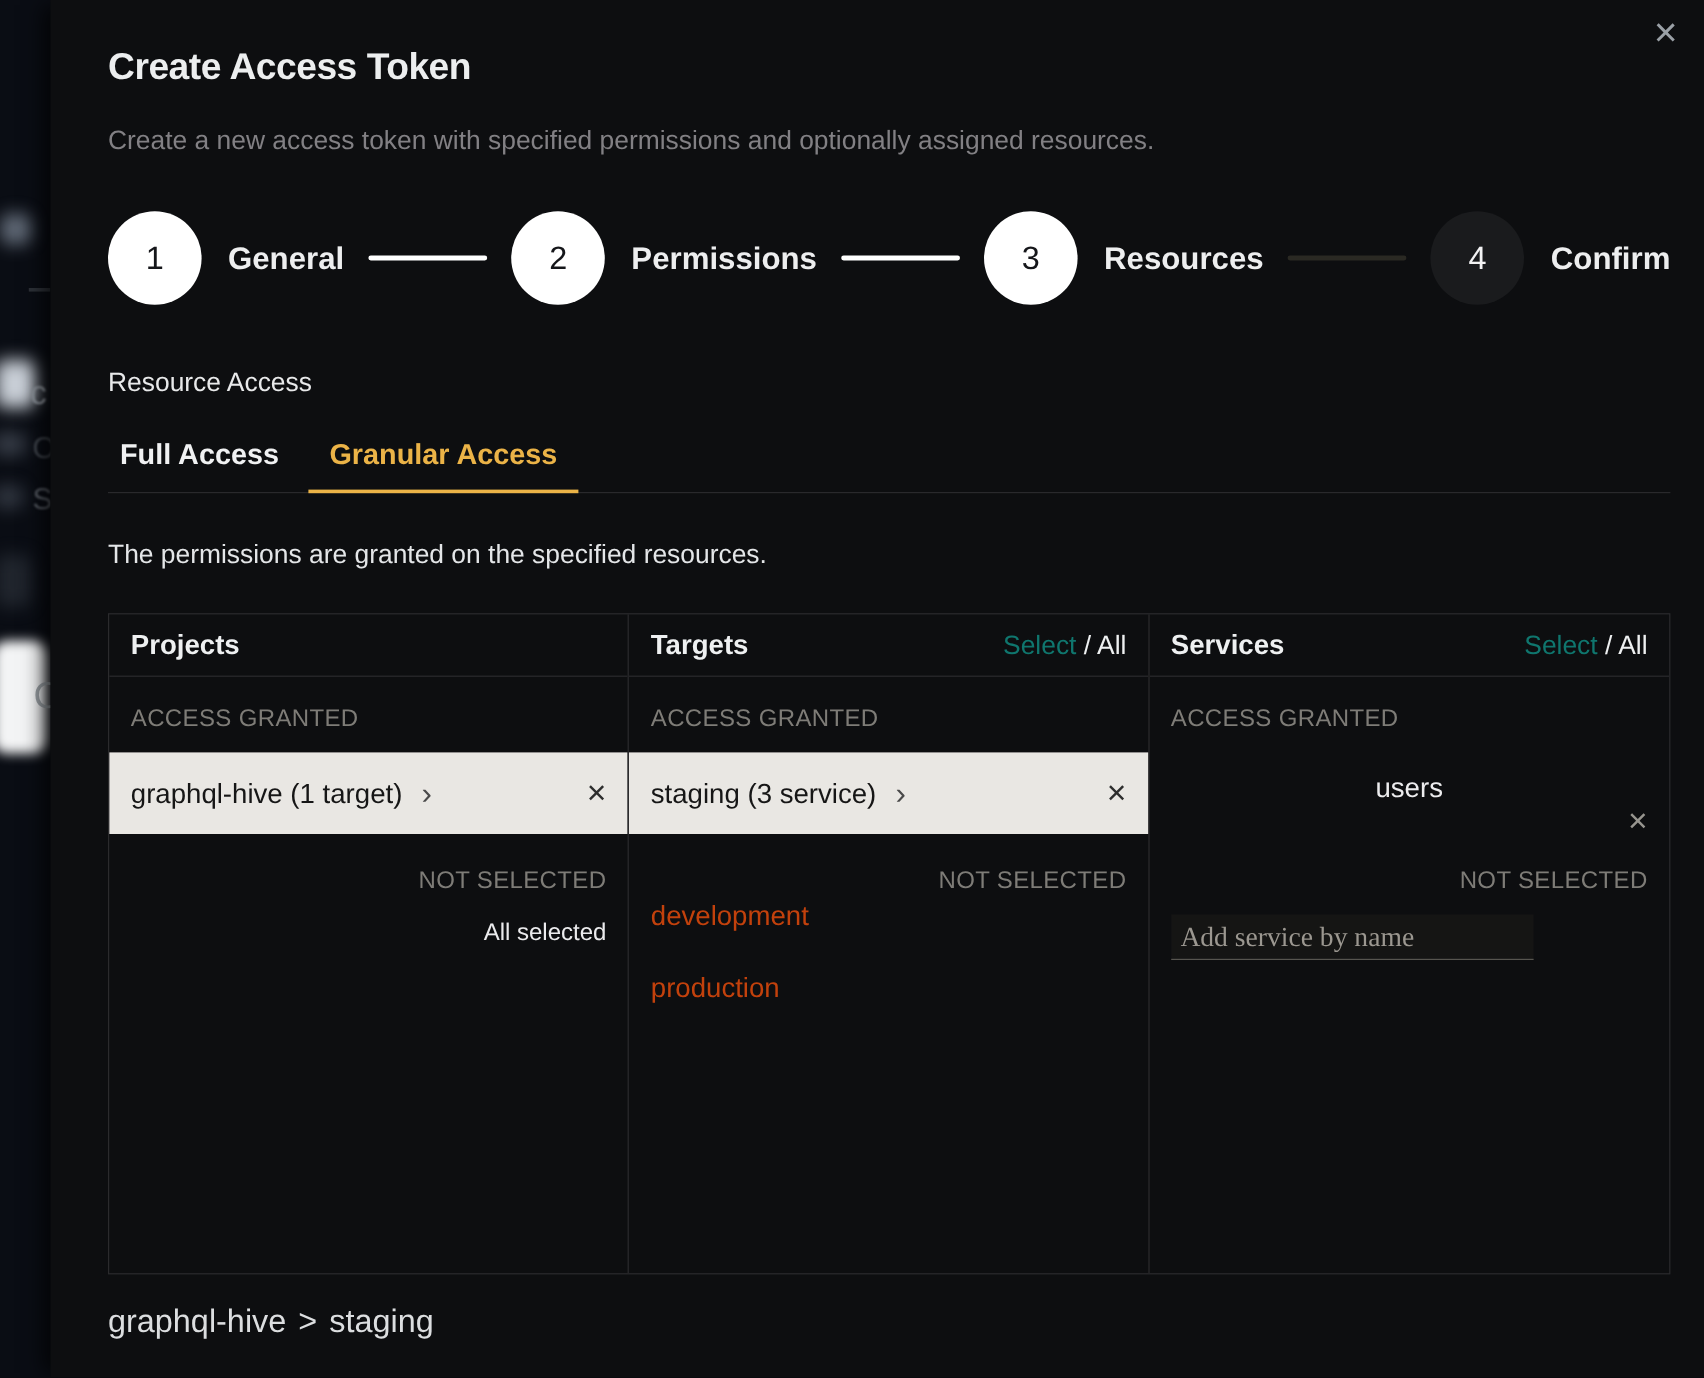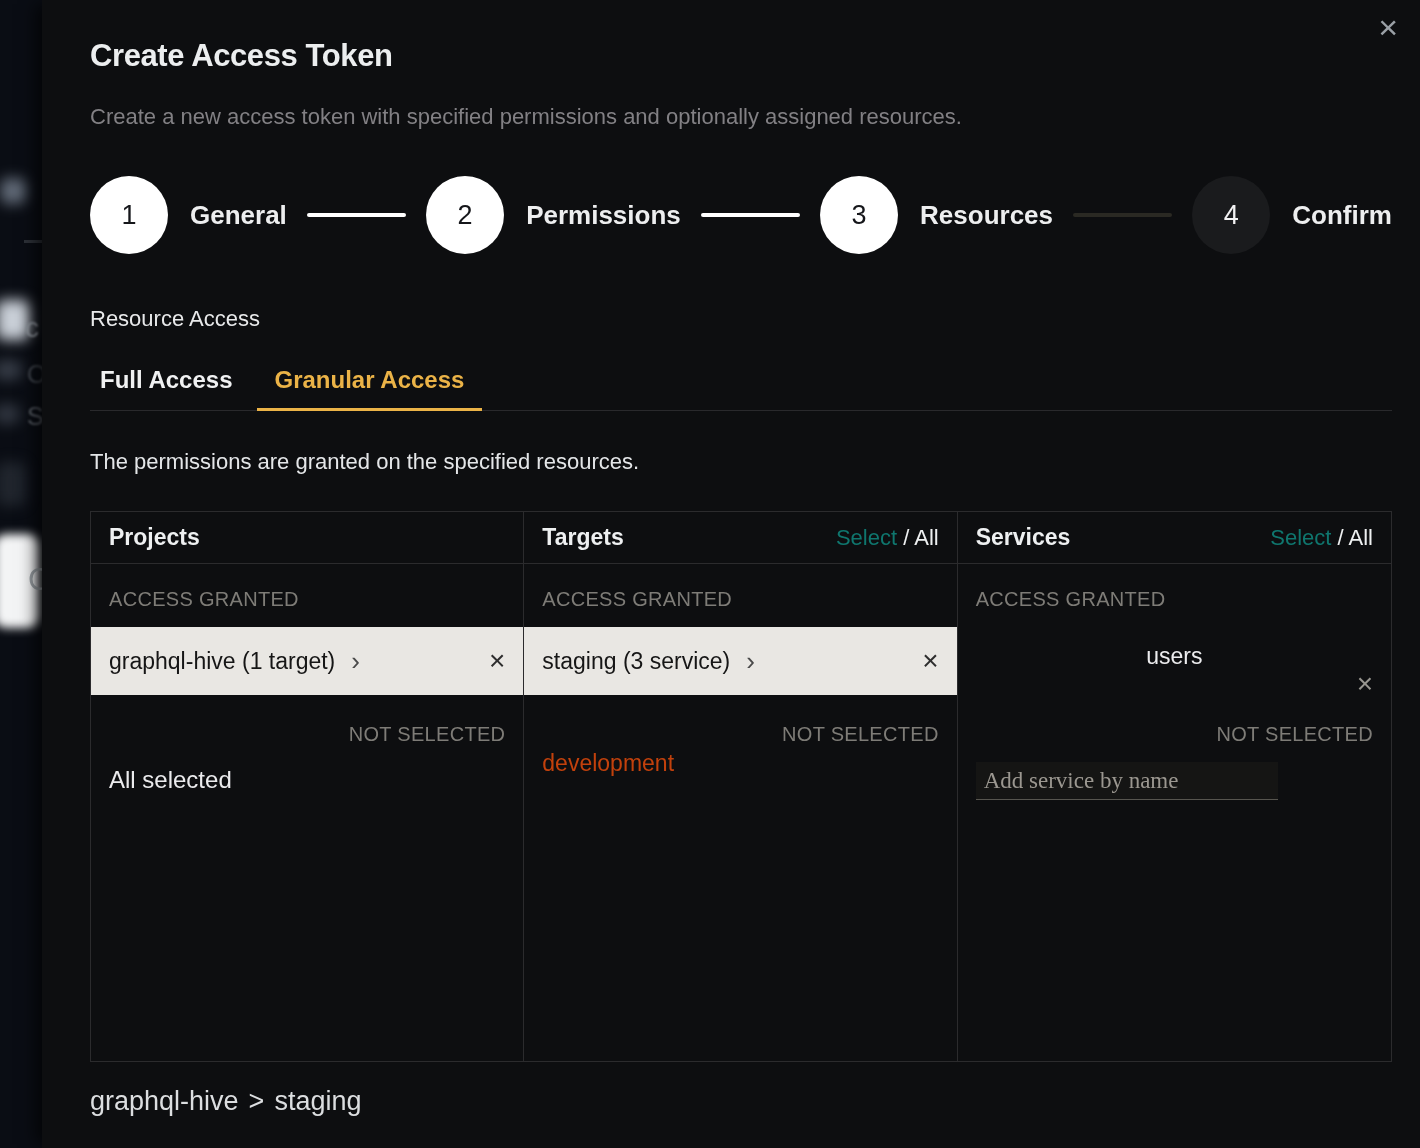--- a/index.html
+++ b/index.html
@@ -89,21 +89,21 @@
     display:flex; align-items:center; padding:16px 18px;
     font-size:23px; cursor:pointer;
   }
   .granted-row.highlight { background:#e9e7e3; color:#161616; }
   .granted-row.plain { color:#ececee;flex-direction:column; }
   .row-chevron { margin-left:16px; font-size:26px; line-height:1; color:#4a4a4a; }
   .row-x { margin-left:auto; font-size:28px; line-height:1; background:none; border:none; cursor:pointer; font-family:"Liberation Sans", sans-serif; }
   .highlight .row-x { color:#2e2e2e; }
   .plain .row-x { color:#97958f; }
   .group-label.ns { margin-top:28px;text-align:right; }
-  .muted-item { margin:20px 18px 0; font-size:24px; color:#ebebed; }
+  .muted-item { margin:20px 18px 0; font-size:20px; color:#ebebed;text-align:right; }
   .pick-item { margin:4px 18px 0; font-size:23px; color:#c2410c; cursor:pointer; }
   .pick-item + .pick-item { margin-top:33px; }
   .svc-input {
     margin:16px 18px 0; width:302px; height:38px; flex:none;
     background:#151514; border:none; border-bottom:1px solid #57554f;
     color:#d8d4cc; font-size:23px; padding:0 8px;
     font-family:Liberation Serif, serif;
   }
   .svc-input::placeholder { color:#9b9790; }
 
@@ -187,20 +187,21 @@
         <span class="select-all"><span class="sel">Select</span> <span>/</span> <span class="all">All</span></span>
       </div>
       <div class="group-label">ACCESS GRANTED</div>
       <div class="granted-row highlight">
         <span>staging (3 service)</span>
         <span class="row-chevron">›</span>
         <button class="row-x">×</button>
       </div>
       <div class="group-label ns">NOT SELECTED</div>
       <div class="pick-item">development</div>
+      <div class="pick-item">production</div>
     </div>
 
     <div class="col">
       <div class="col-header">
         <span class="col-title">Services</span>
         <span class="select-all"><span class="sel">Select</span> <span>/</span> <span class="all">All</span></span>
       </div>
       <div class="group-label">ACCESS GRANTED</div>
       <div class="granted-row plain">
         <span>users</span>

